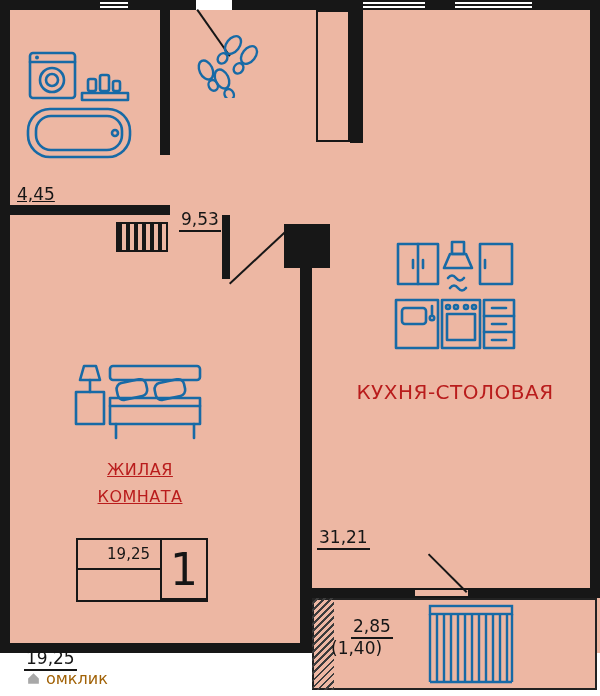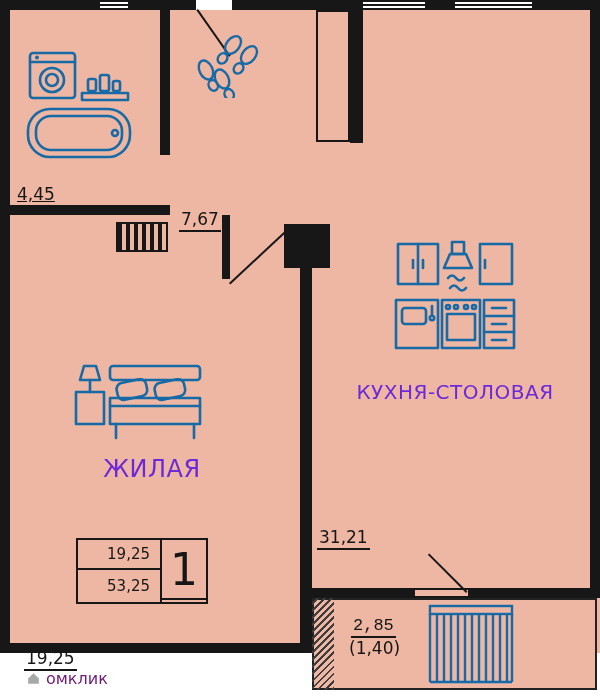--- a/index.html
+++ b/index.html
@@ -13,33 +13,33 @@
   .window i{position:absolute;left:0;right:0;top:2px;height:2px;background:#171717;}
   .door-gap{position:absolute;background:#fff;}
   .opening{position:absolute;background:#edb7a3;border-top:2px solid #171717;border-bottom:2px solid #171717;box-sizing:border-box;}
   .door-leaf{position:absolute;height:2px;background:#171717;transform-origin:0 0;}
   .vent-shaft{position:absolute;left:316px;top:10px;width:34px;height:132px;border:2px solid #171717;box-sizing:border-box;background:#edb7a3;}
   .wardrobe{position:absolute;left:116px;top:222px;width:52px;height:30px;border:2px solid #171717;box-sizing:border-box;
             background:repeating-linear-gradient(90deg,#171717 0 4px,#edb7a3 4px 8px);}
   .icon{position:absolute;}
   .area-label{position:absolute;font-size:17px;color:#161616;border-bottom:2px solid #161616;padding:0 2px 1px 2px;white-space:nowrap;}
   .area-label.nounder{border-bottom:none;}
-  .room-name{position:absolute;color:#6d28d9;text-align:center;letter-spacing:.5px;white-space:nowrap;}
-  .living-name{left:52px;top:456px;width:200px;font-size:24px;line-height:27px;}
+  .room-name{position:absolute;color:#b91c1c;text-align:center;letter-spacing:.5px;white-space:nowrap;}
+  .living-name{left:40px;top:456px;width:200px;font-size:16px;line-height:27px;text-decoration:underline;}
   .kitchen-name{left:330px;top:380px;width:250px;font-size:20px;}
   .summary{position:absolute;left:76px;top:538px;width:128px;border:2px solid #171717;display:flex;background:#edb7a3;}
   .s-left{width:82px;border-right:2px solid #171717;display:flex;flex-direction:column;}
   .s-cell{height:28px;border-bottom:2px solid #171717;display:flex;align-items:center;justify-content:flex-end;
           padding-right:10px;font-size:15px;color:#161616;box-sizing:content-box;}
   .s-cell.last{border-bottom:none;height:32px;}
   .s-right{flex:1;display:flex;flex-direction:column;}
   .s-one{height:60px;border-bottom:2px solid #171717;display:flex;align-items:center;justify-content:center;
          font-size:44px;color:#161616;box-sizing:border-box;}
   .s-empty{flex:1;}
-  .watermark{position:absolute;left:26px;top:669px;display:flex;align-items:center;gap:5px;color:#701a75;font-size:16px;}
+  .watermark{position:absolute;left:26px;top:669px;display:flex;align-items:center;gap:5px;color:#a16207;font-size:16px;}
 </style>
 </head>
 <body>
 
 <div class="plan">
 
   <div class="floor main-floor"></div>
   <div class="floor balcony-floor"></div>
   <div class="hatch" style="left:312px;top:598px;width:22px;height:92px;"></div>
 
@@ -186,35 +186,35 @@
 
   <svg class="icon" style="left:428px;top:604px;" width="86" height="84" viewBox="0 0 86 84">
     <g stroke="#176aa6" stroke-width="2.4" fill="none">
       <rect x="2" y="2" width="82" height="8"></rect>
       <path d="M2 10V78 M9 10V78 M16 10V78 M23 10V78 M30 10V78 M37 10V78 M44 10V78 M51 10V78 M58 10V78 M65 10V78 M72 10V78 M79 10V78 M84 10V78"></path>
       <line x1="2" y1="78" x2="84" y2="78"></line>
     </g>
   </svg>
 
   <div class="area-label" style="left:15px;top:184px;text-decoration:underline;">4,45</div>
-  <div class="area-label" style="left:179px;top:209px;">7,67</div>
+  <div class="area-label" style="left:179px;top:209px;">9,53</div>
   <div class="area-label" style="left:317px;top:527px;">31,21</div>
   <div class="area-label" style="left:24px;top:648px;">19,25</div>
-  <div class="area-label" style="left:351px;top:616px;font-family:Liberation Mono, monospace;">2,85</div>
-  <div class="area-label nounder" style="left:347px;top:638px;">(1,40)</div>
+  <div class="area-label" style="left:351px;top:616px;">2,85</div>
+  <div class="area-label nounder" style="left:329px;top:638px;">(1,40)</div>
 
   <div class="room-name living-name">
     <div>ЖИЛАЯ</div>
+    <div>КОМНАТА</div>
   </div>
   <div class="room-name kitchen-name">КУХНЯ-СТОЛОВАЯ</div>
 
   <div class="summary">
     <div class="s-left">
       <div class="s-cell">19,25</div>
-      <div class="s-cell last">53,25</div>
     </div>
     <div class="s-right">
       <div class="s-one">1</div>
       <div class="s-empty"></div>
     </div>
   </div>
 
   <div class="watermark">
     <svg width="15" height="15" viewBox="0 0 14 14">
       <path d="M2 7 L7 2 L12 7 V12 H2 Z" fill="#a8a8a8"></path>

